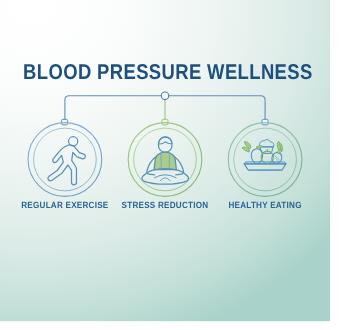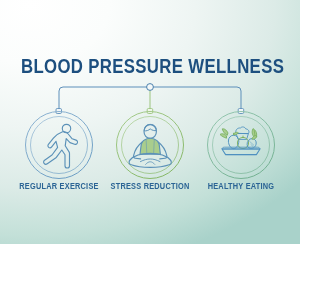--- a/index.html
+++ b/index.html
@@ -11,21 +11,21 @@
     overflow: hidden;
   }
   body {
     font-family: "Liberation Sans", sans-serif;
     background: #ffffff;
   }
 
   #canvas {
     position: relative;
     width: 300px;
-    height: 244px;
+    height: 292px;
     background:
       radial-gradient(120% 110% at 10% 2%, #ffffff 0%, #fbfdfc 22%, #eef5f3 46%, #dcebe7 68%, #c3e0d8 86%, #a9d2ca 100%);
     overflow: hidden;
   }
 
   
   .title {
     position: absolute;
     left: 0;
     top: 57px;

